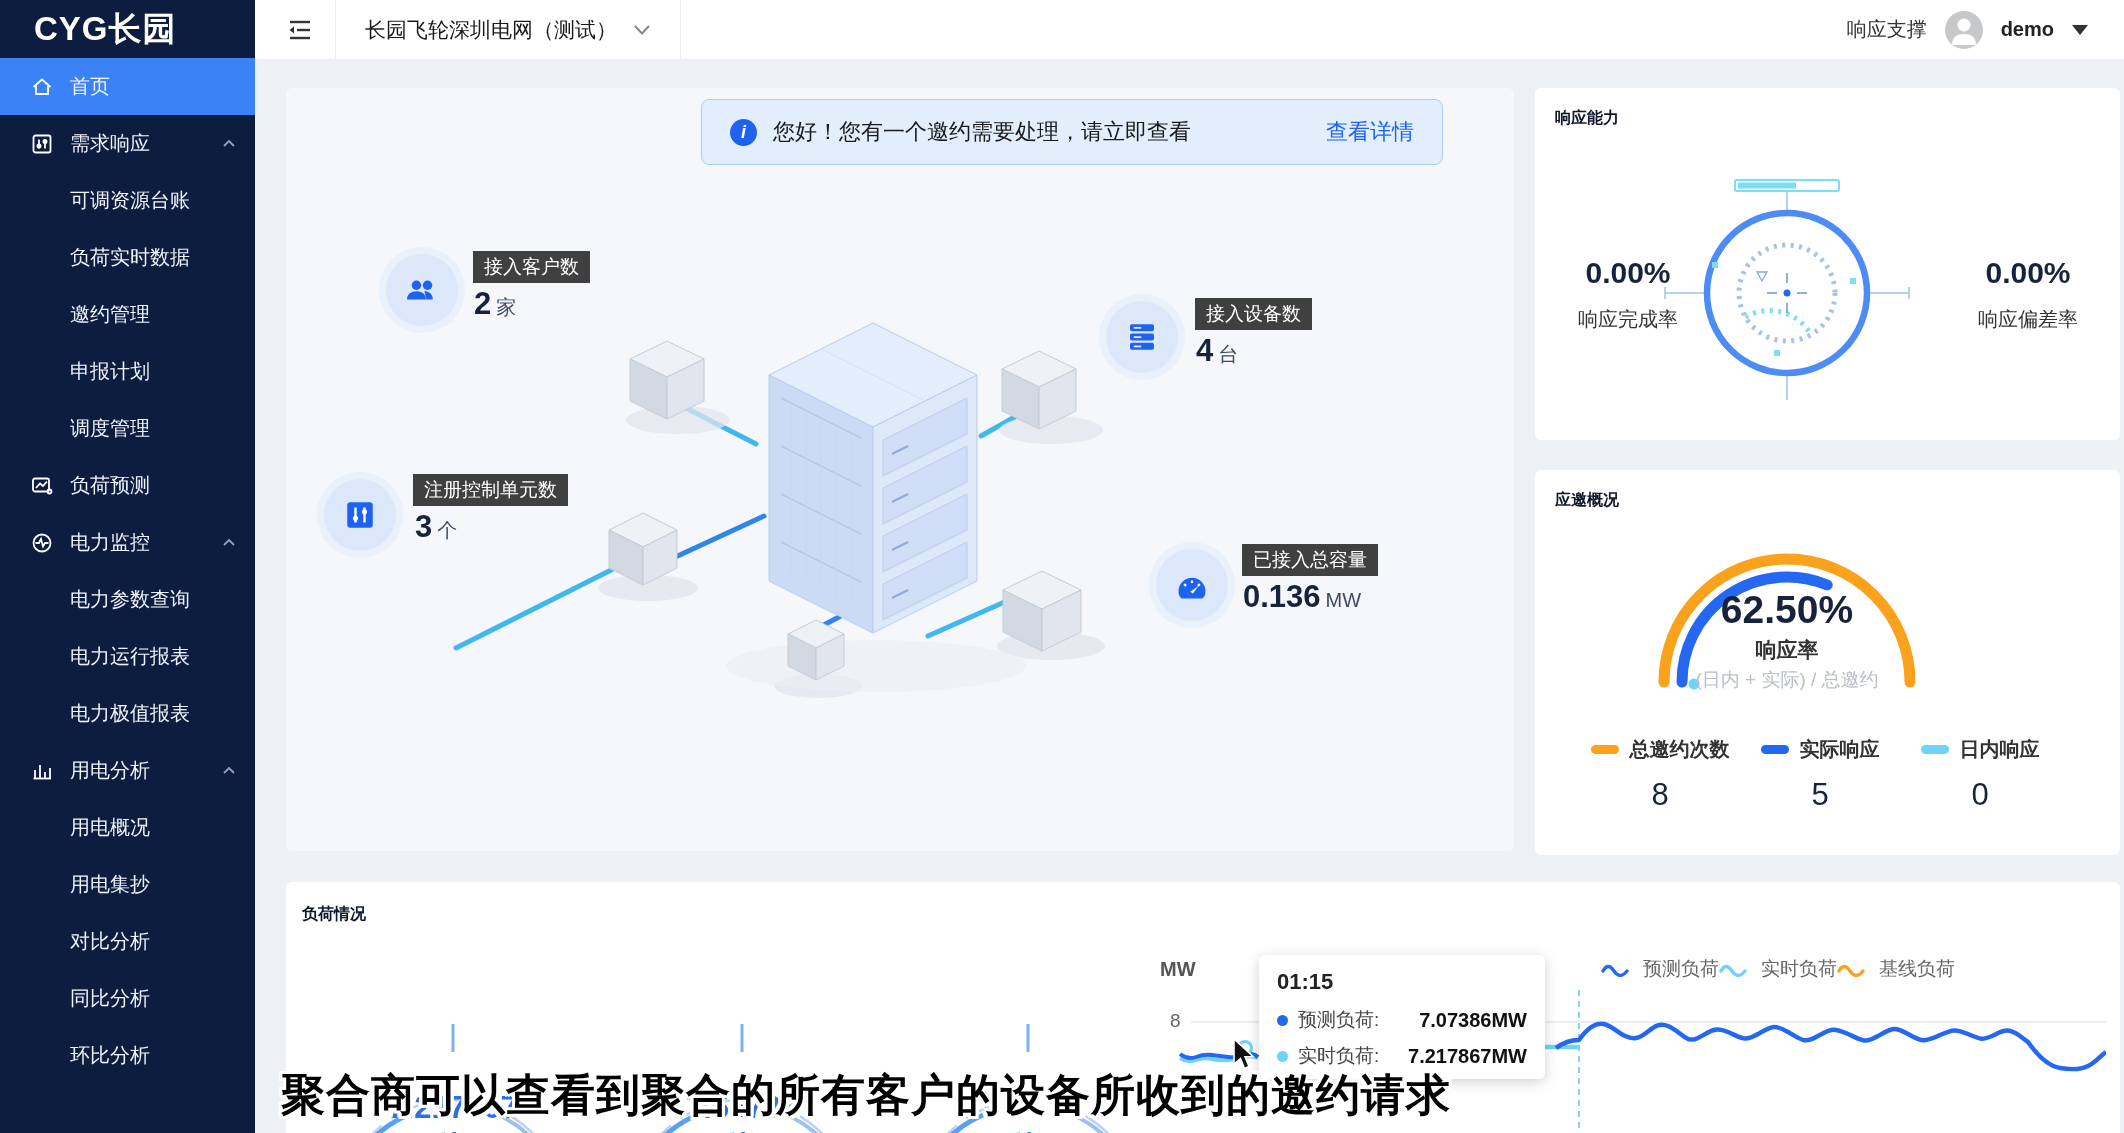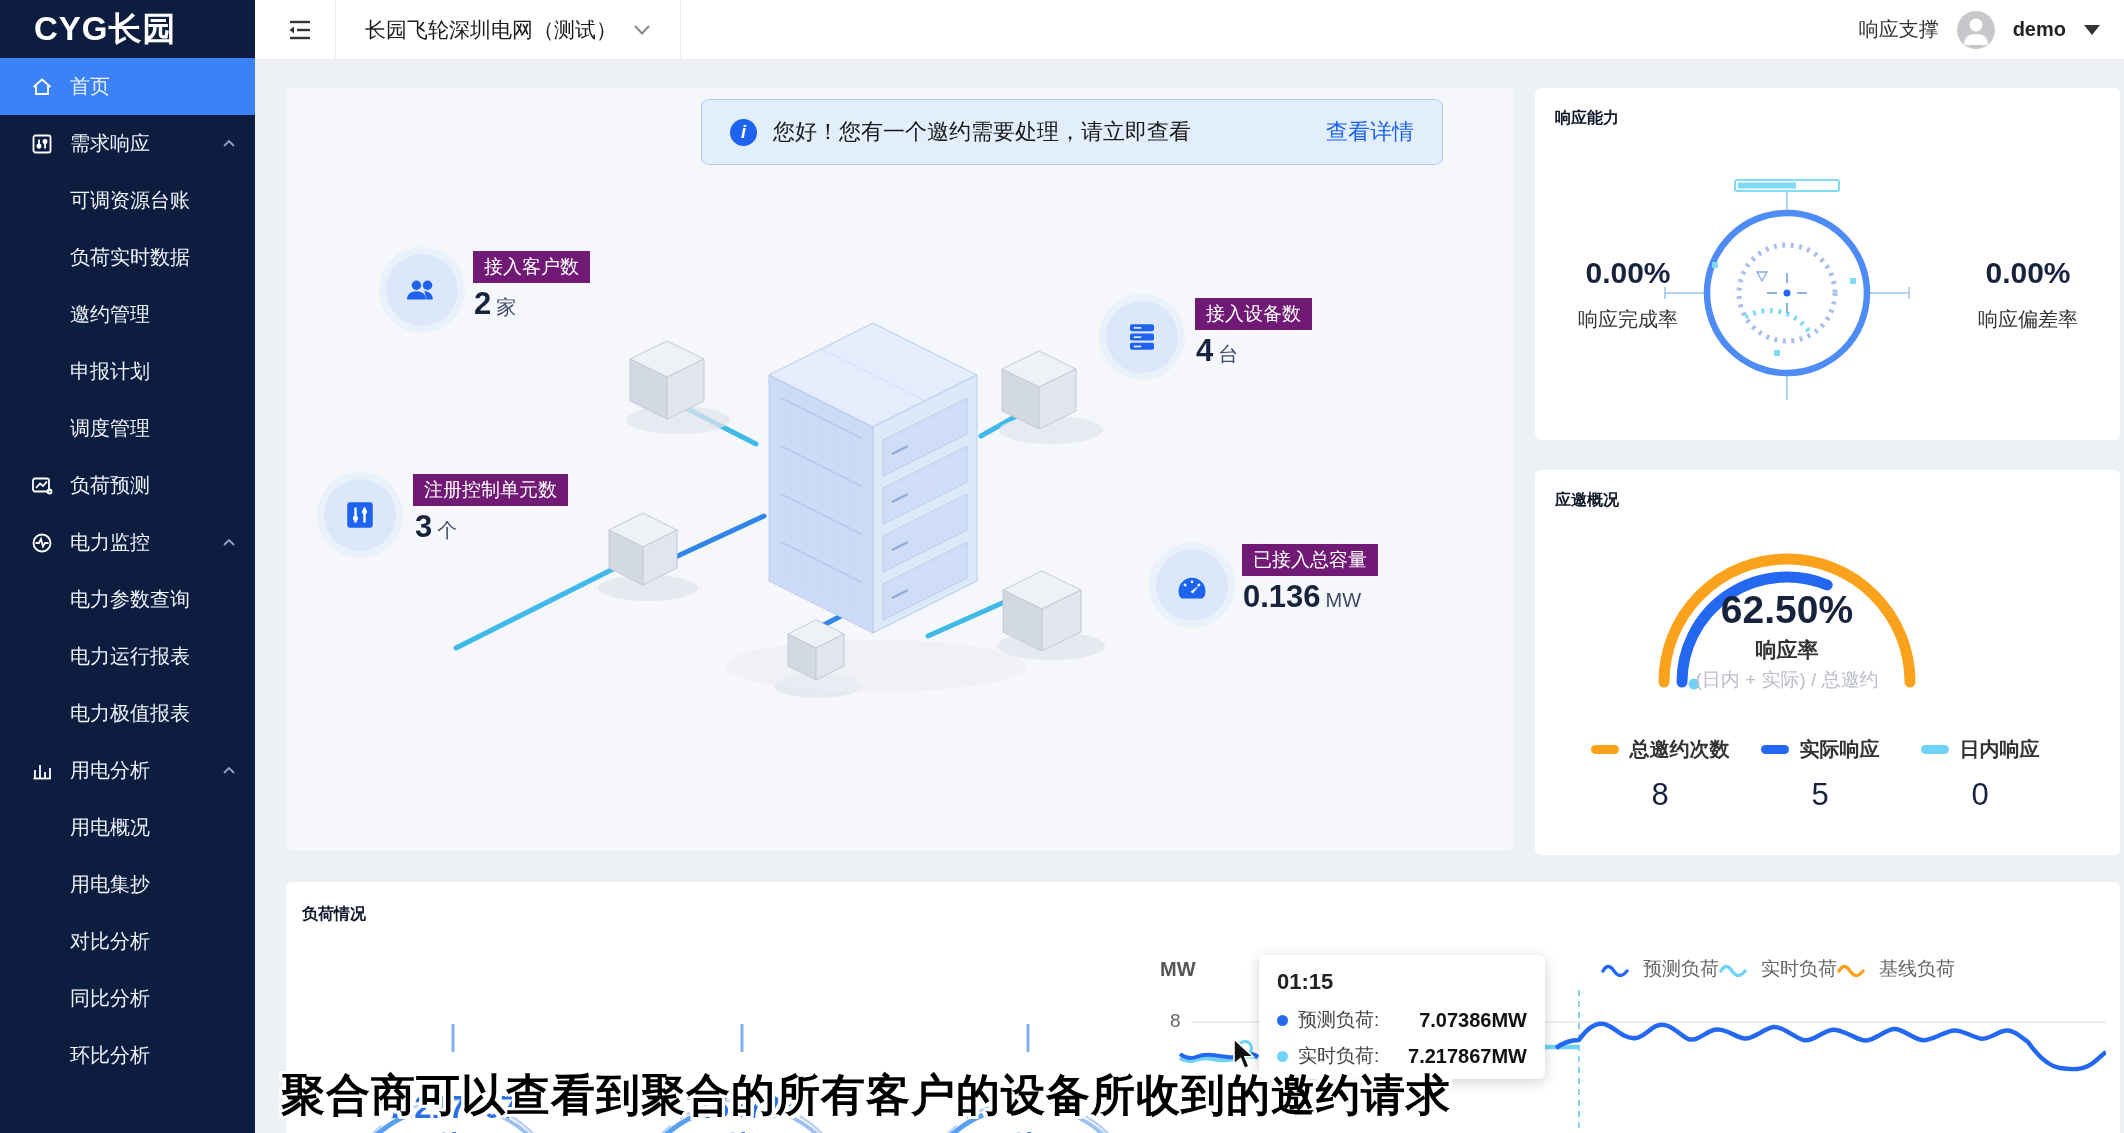--- a/index.html
+++ b/index.html
@@ -20,21 +20,21 @@
   .nav-sub { padding-left:70px; }
   .chev { position:absolute; right:18px; top:21px; width:16px; height:16px; }
 
   
   .topbar { position:absolute; left:255px; top:0; width:1869px; height:60px;
             background:#fff; border-bottom:1px solid #ececec; display:flex; align-items:center; z-index:9; }
   .collapse-btn { margin-left:30px; width:30px; height:30px; cursor:pointer; }
   .org-select { margin-left:20px; height:60px; padding:0 29px; display:flex; align-items:center; gap:16px;
                 border-left:1px solid #efefef; border-right:1px solid #efefef;
                 font-size:21px; color:#1a1a1a; cursor:pointer; }
-  .topbar-right { margin-left:auto; display:flex; align-items:center; gap:18px; padding-right:24px; }
+  .topbar-right { margin-left:auto; display:flex; align-items:center; gap:18px; padding-right:36px; }
   .support-link { font-size:20px; color:#333; cursor:pointer; }
   .avatar { width:38px; height:38px; border-radius:50%; background:#c6c8cc; overflow:hidden; cursor:pointer; }
   .username { font-size:20px; font-weight:bold; color:#222; cursor:pointer; }
   .caret { width:0; height:0; border-left:8px solid transparent; border-right:8px solid transparent;
            border-top:10px solid #333; cursor:pointer; }
 
   
   .main { position:absolute; left:255px; top:60px; width:1869px; height:1073px; background:#EDF0F4; }
   .card { position:absolute; background:#fff; border-radius:6px; }
   .card-title { position:absolute; left:20px; top:20px; font-size:16px; font-weight:bold; color:#0f172a; }
@@ -46,21 +46,21 @@
             display:flex; align-items:center; padding:0 28px; gap:16px; }
   .info-icon { width:27px; height:27px; border-radius:50%; background:#1E63F0; color:#fff;
                font-size:18px; font-weight:bold; font-style:italic; display:flex; align-items:center; justify-content:center; }
   .banner-msg { font-size:22px; color:#1a1a1a; }
   .banner-link { margin-left:auto; font-size:22px; color:#1E63F0; cursor:pointer; }
 
   .stat { position:absolute; }
   .stat-circle { position:absolute; width:72px; height:72px; border-radius:50%;
                  background:#DCE8FA; box-shadow:0 0 0 7px rgba(220,232,250,.45);
                  display:flex; align-items:center; justify-content:center; }
-  .stat-chip { position:absolute; background:#701a75; color:#fff; font-size:19px;
+  .stat-chip { position:absolute; background:#404040; color:#fff; font-size:19px;
                padding:3px 11px; white-space:nowrap; }
   .stat-value { position:absolute; font-size:31px; font-weight:bold; color:#17233D; white-space:nowrap; }
   .stat-unit { font-size:20px; font-weight:normal; color:#3d4a66; margin-left:5px; }
 
   .cap-card { left:1280px; top:28px; width:585px; height:352px; }
   .cap-side { position:absolute; width:150px; text-align:center; }
   .cap-val { font-size:30px; font-weight:bold; color:#17233D; }
   .cap-lab { font-size:20px; color:#333; margin-top:16px; }
 
   .inv-card { left:1280px; top:410px; width:585px; height:385px; }

